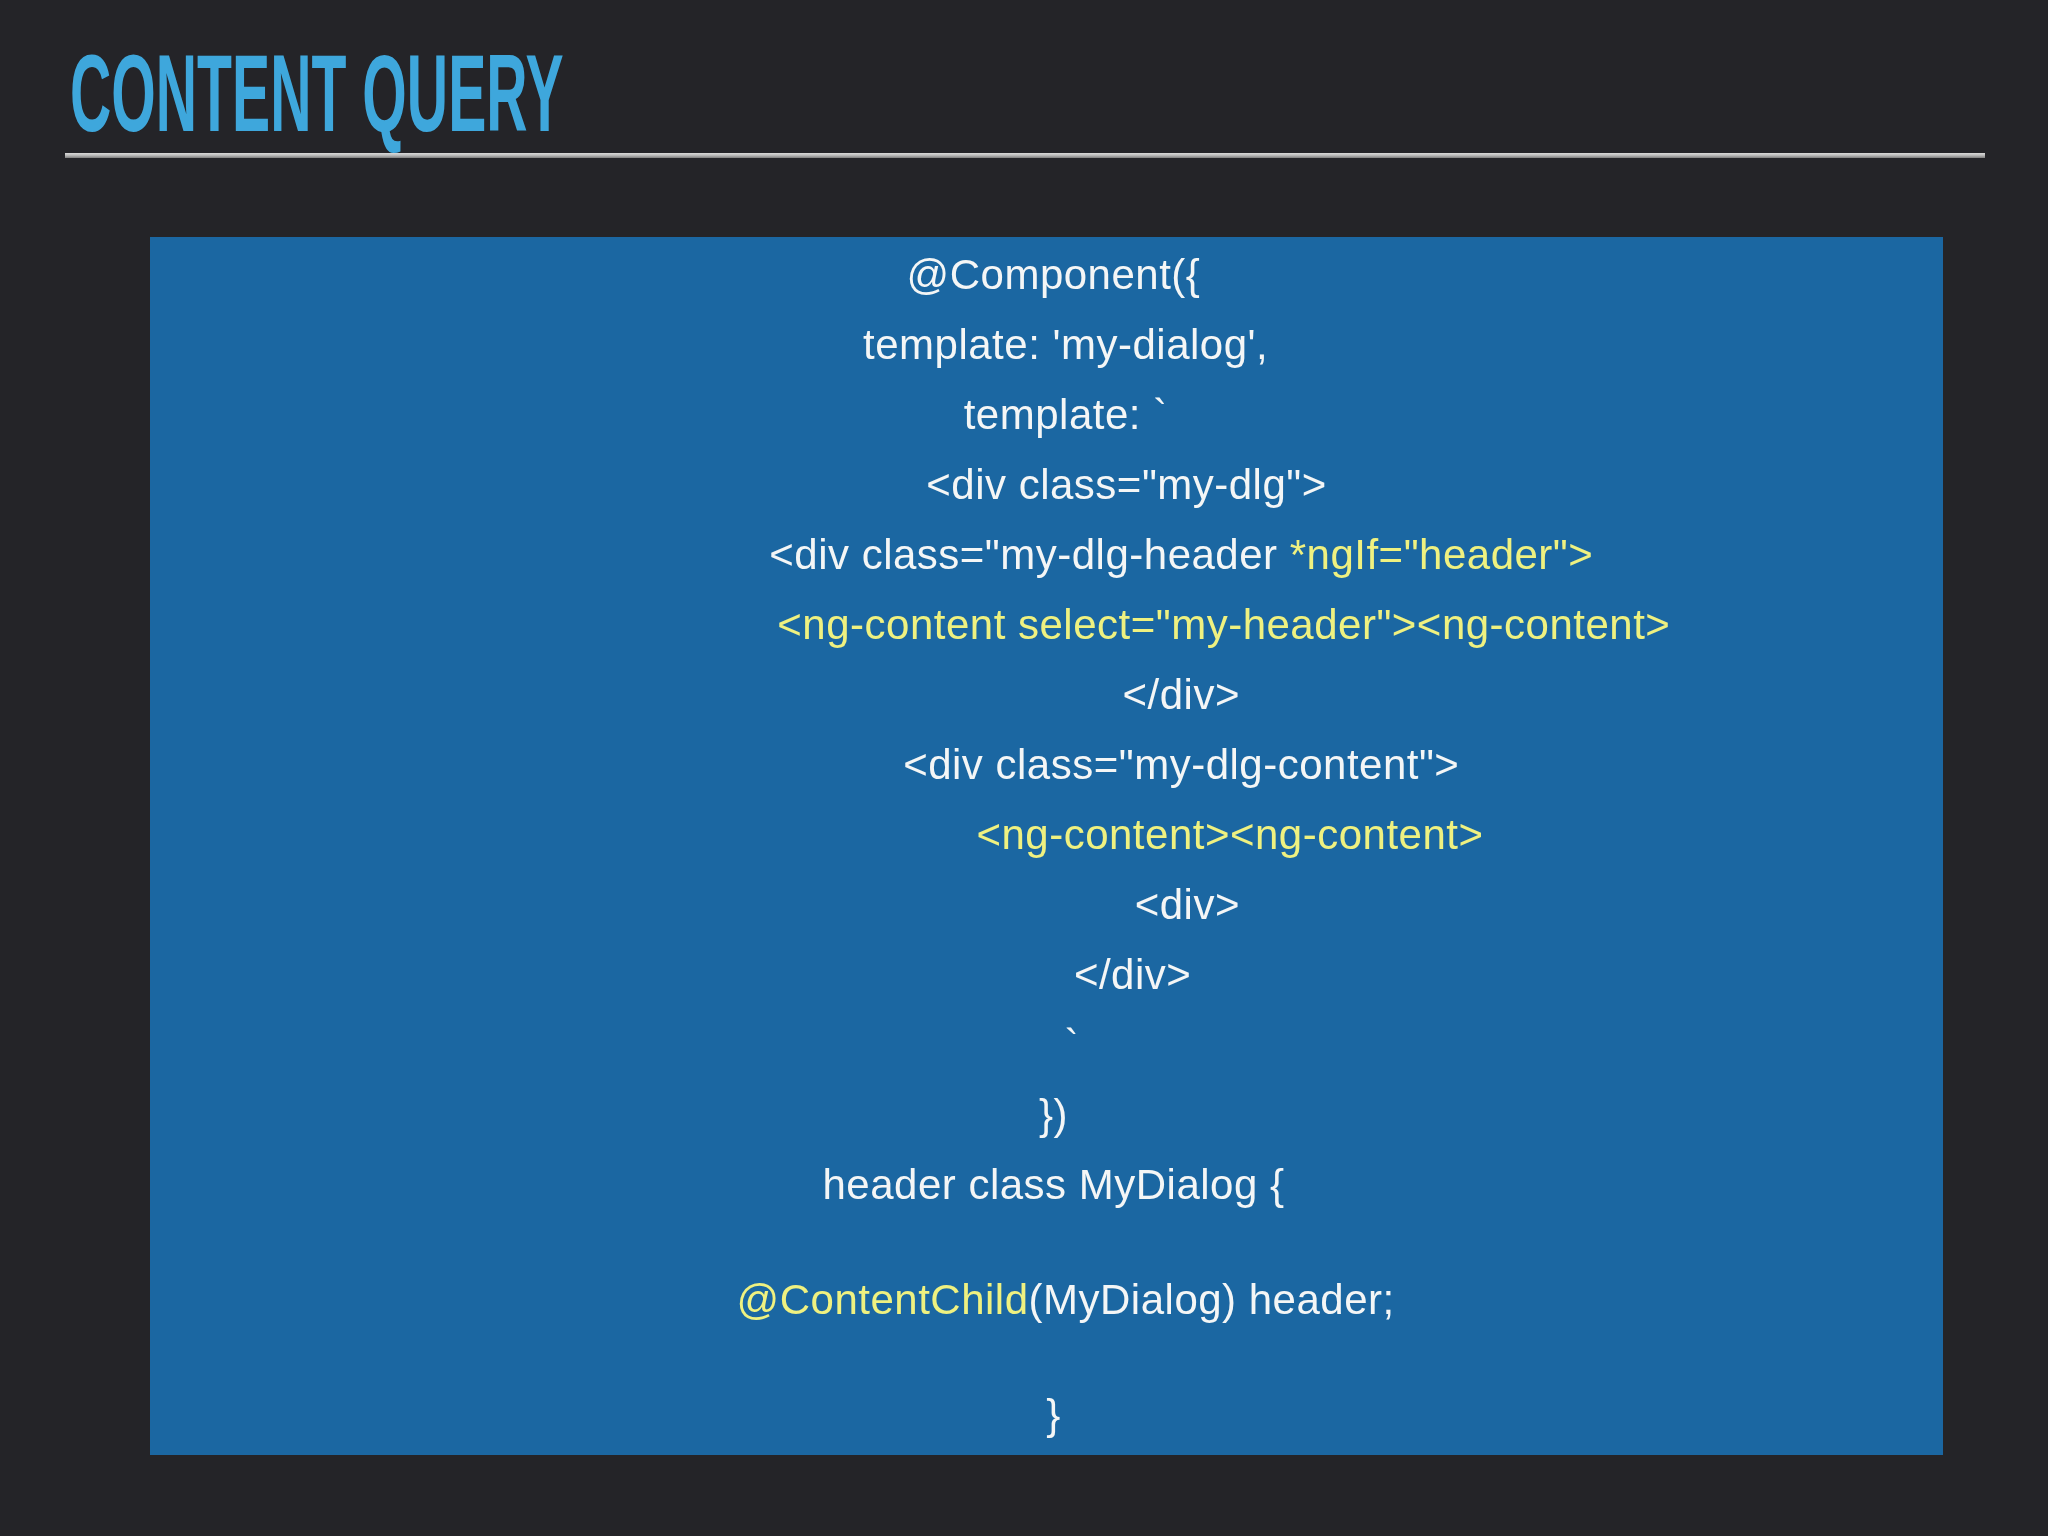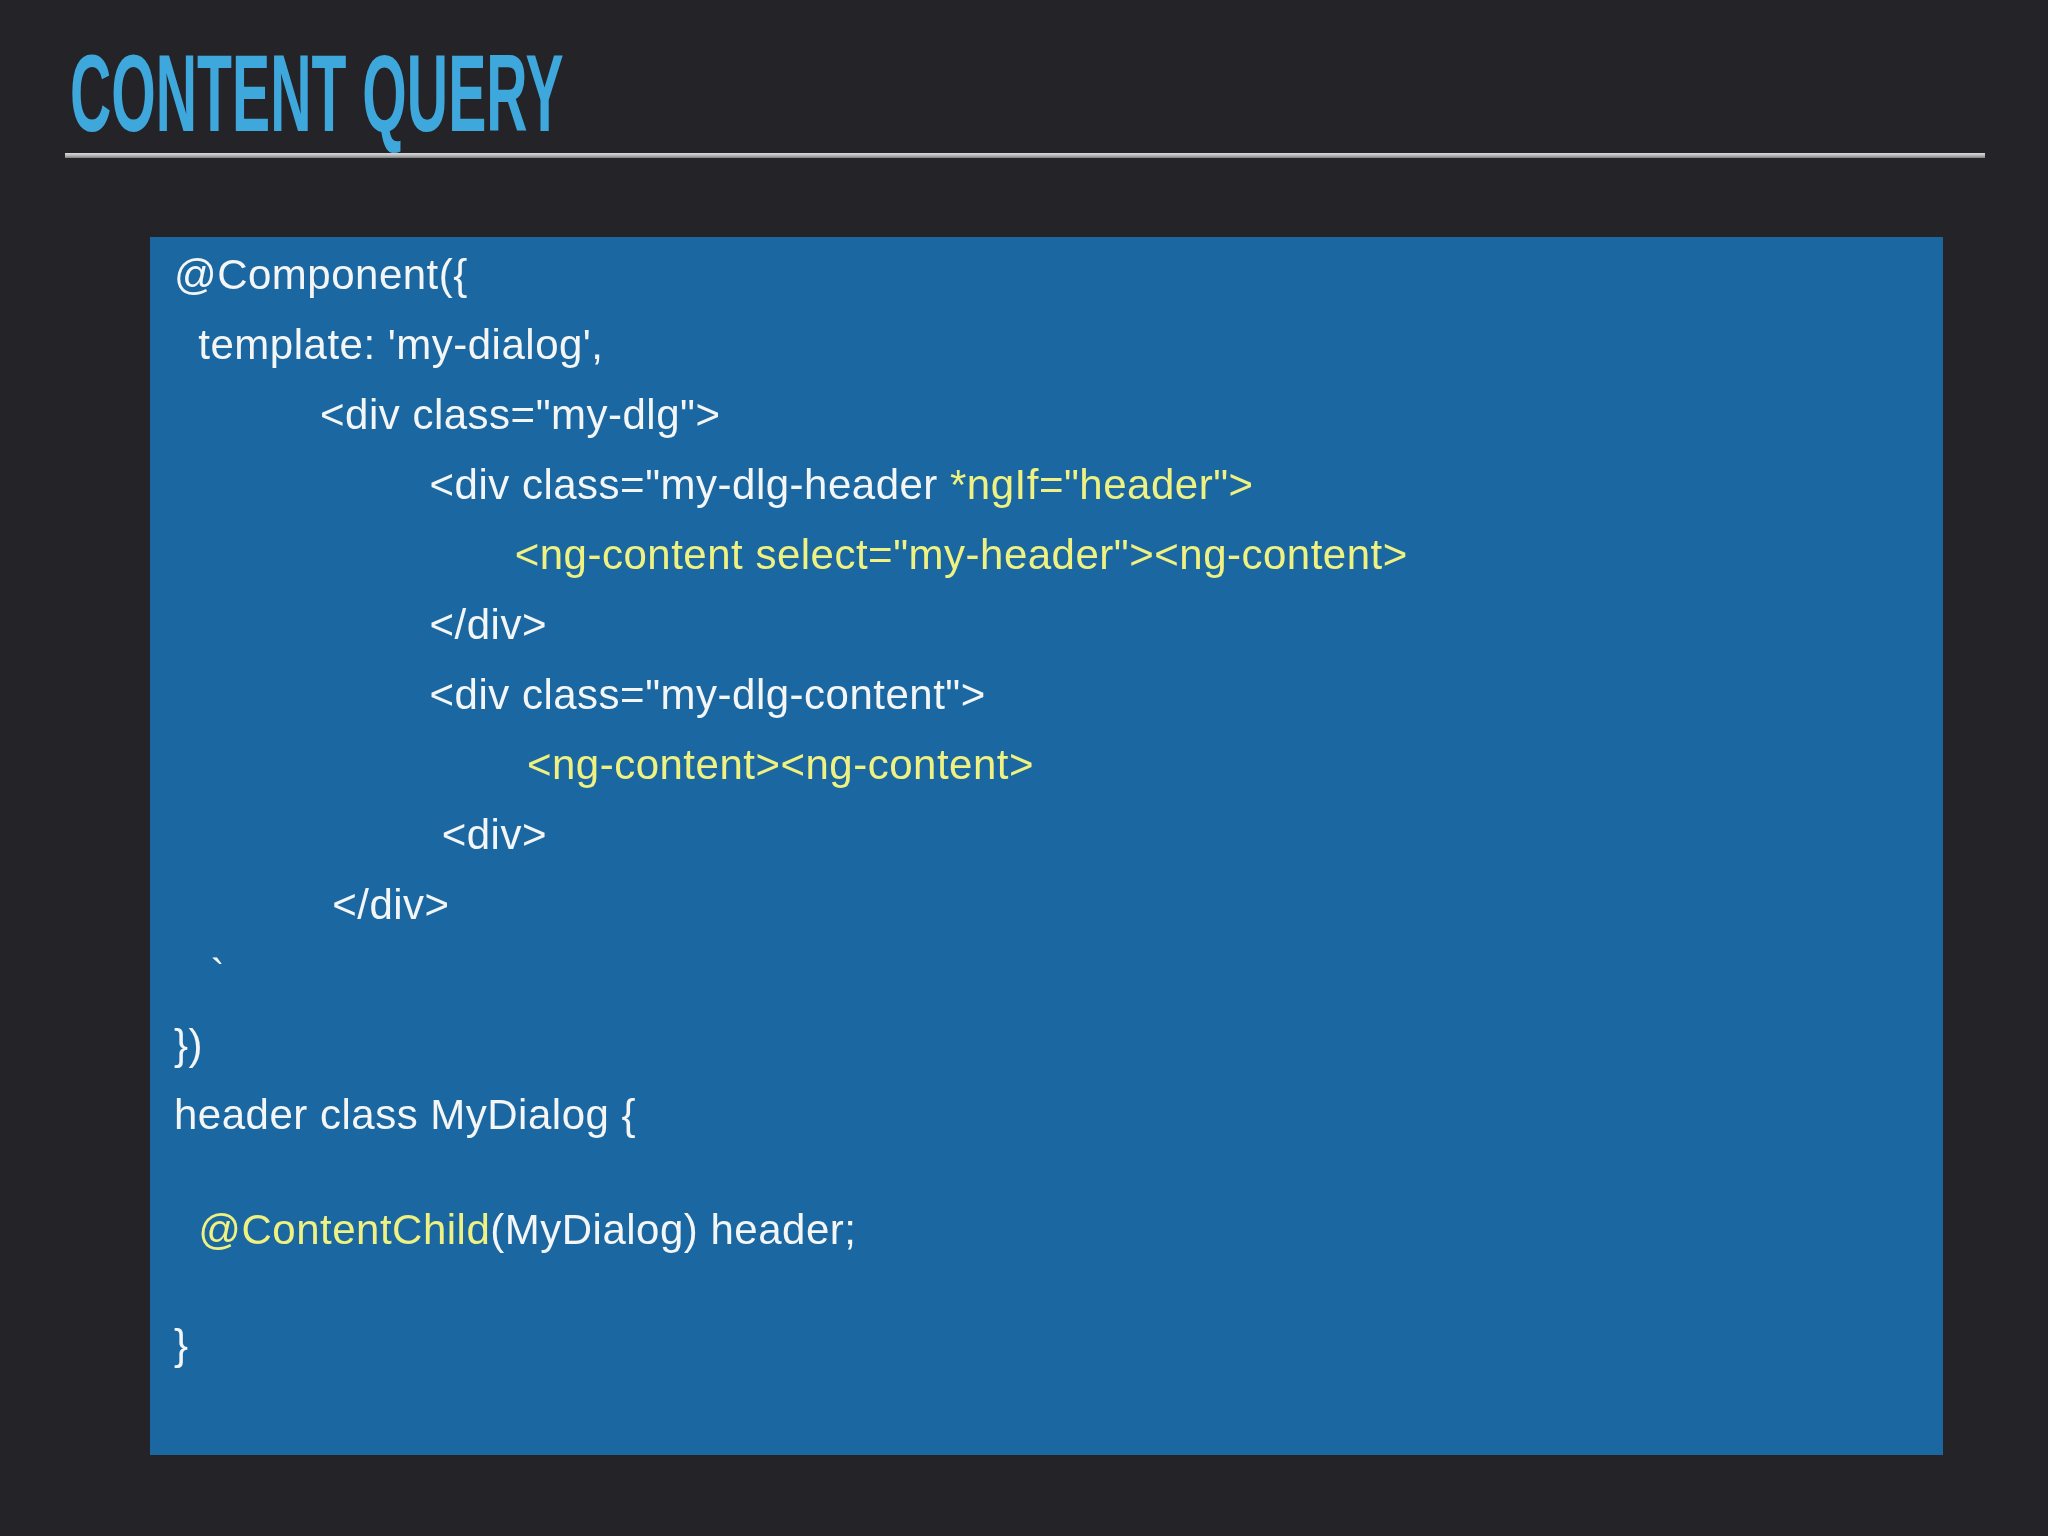--- a/index.html
+++ b/index.html
@@ -7,20 +7,21 @@
     padding: 0;
     background: #242428;
   }
   .slide {
     position: relative;
     width: 2048px;
     height: 1536px;
     background: var(--background, #242428);
     overflow: hidden;
     font-family: "Liberation Sans", sans-serif;
+    text-align: center;
   }
   .slide-title {
     position: absolute;
     left: 70px;
     top: 38px;
     margin: 0;
     font-size: 110px;
     line-height: 1;
     font-weight: bold;
     letter-spacing: 0px;
@@ -64,20 +65,21 @@
 </head>
 <body>
 
 <div class="slide">
   <h1 class="slide-title">CONTENT QUERY</h1>
   <div class="title-rule"></div>
   <div class="code-block">
     <div>
         <div class="code-line"><span class="tok-w">@Component({</span></div>
         <div class="code-line"><span class="tok-w">  template: 'my-dialog',</span></div>
+        <div class="code-line"><span class="tok-w">  template: `</span></div>
         <div class="code-line"><span class="tok-w">            &lt;div class="my-dlg"&gt;</span></div>
         <div class="code-line"><span class="tok-w">                     &lt;div class="my-dlg-header </span><span class="tok-y">*ngIf="header"&gt;</span></div>
         <div class="code-line"><span class="tok-w">                            </span><span class="tok-y">&lt;ng-content select="my-header"&gt;&lt;ng-content&gt;</span></div>
         <div class="code-line"><span class="tok-w">                     &lt;/div&gt;</span></div>
         <div class="code-line"><span class="tok-w">                     &lt;div class="my-dlg-content"&gt;</span></div>
         <div class="code-line"><span class="tok-w">                             </span><span class="tok-y">&lt;ng-content&gt;&lt;ng-content&gt;</span></div>
         <div class="code-line"><span class="tok-w">                      &lt;div&gt;</span></div>
         <div class="code-line"><span class="tok-w">             &lt;/div&gt;</span></div>
         <div class="code-line"><span class="tok-w">   `</span></div>
         <div class="code-line"><span class="tok-w">})</span></div>

